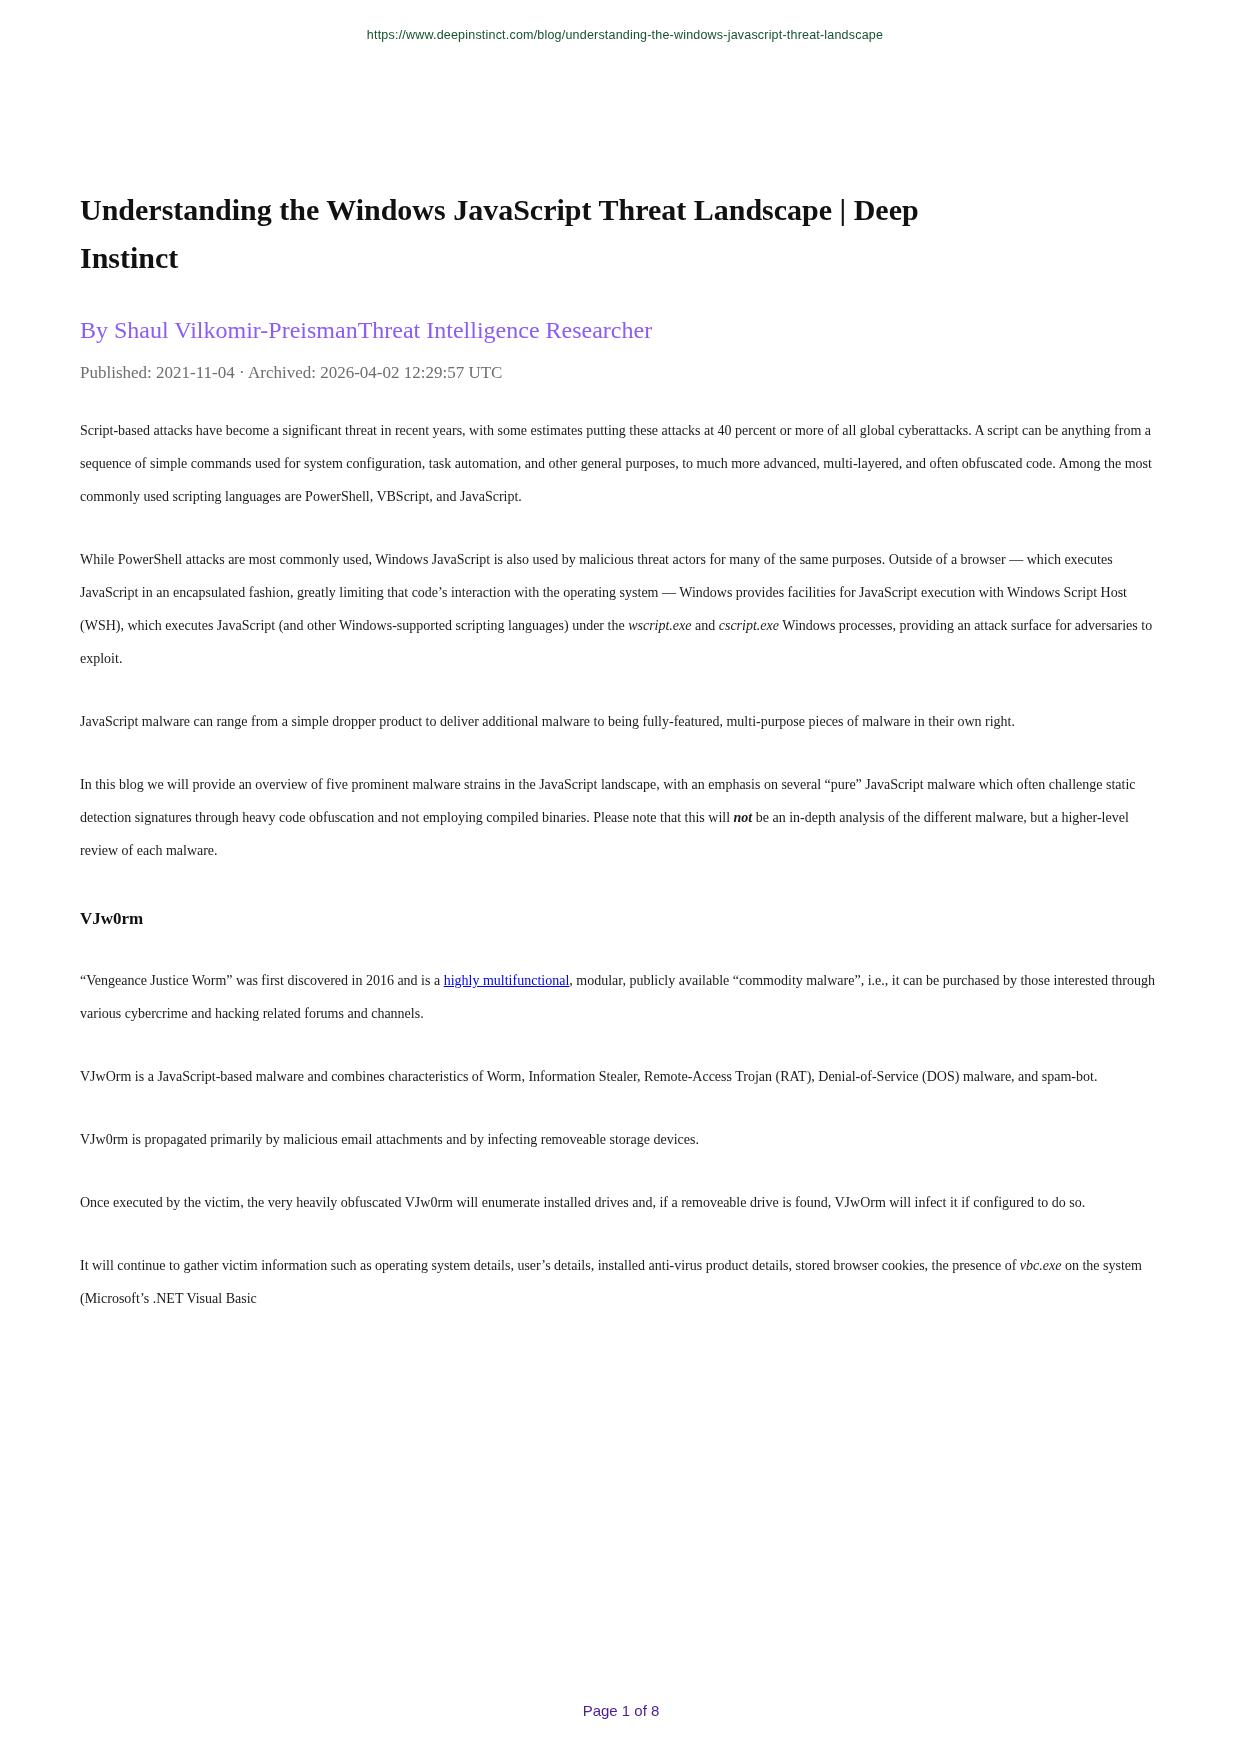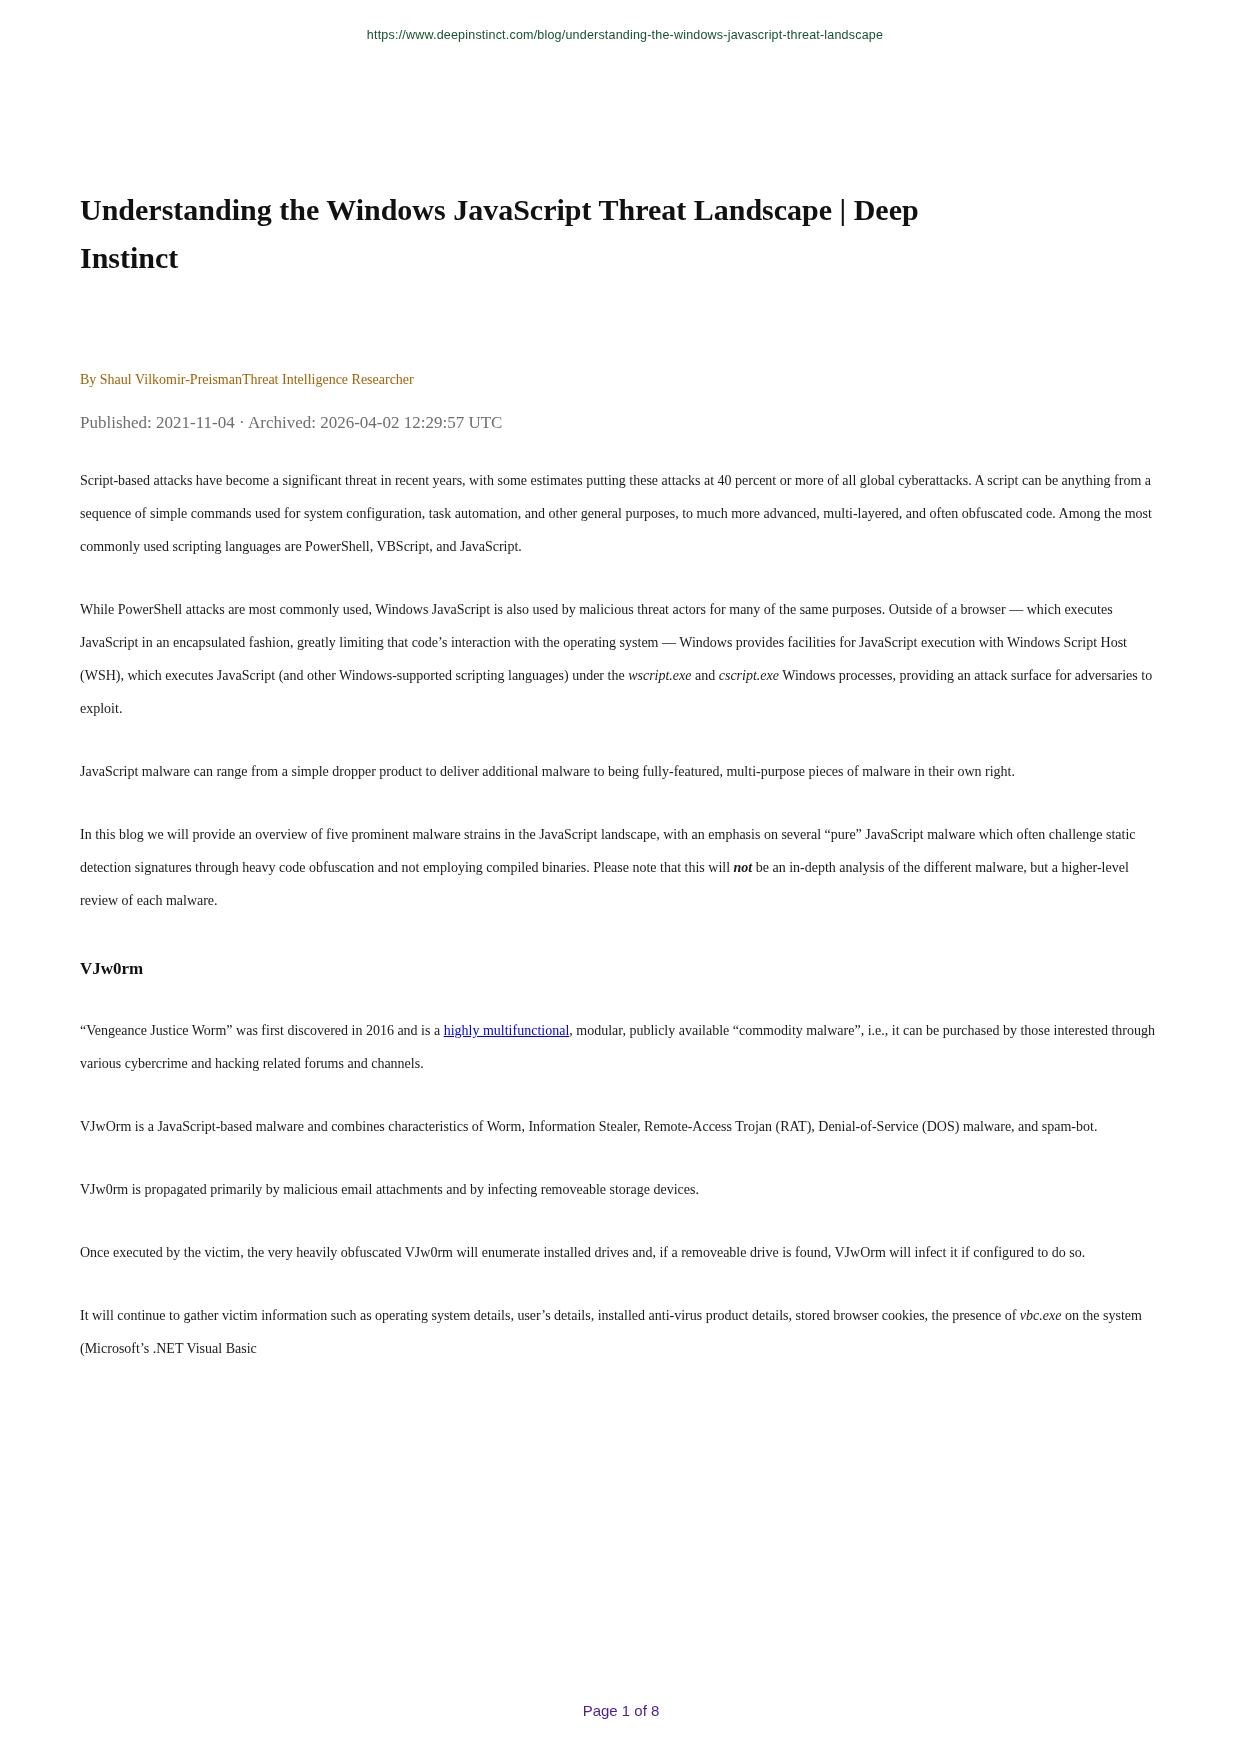--- a/index.html
+++ b/index.html
@@ -29,24 +29,24 @@
   .title {
     margin: 0;
     padding-top: 186px;
     max-width: 920px;
     font-size: 30px;
     line-height: 48px;
     font-weight: bold;
     color: #111111;
   }
   .byline {
-    margin: 86px 0 0 0;
-    font-size: 14px;
+    margin: 36px 0 0 0;
+    font-size: 24px;
     line-height: 24px;
-    color: #a16207;
+    color: #8b5cf6;
   }
   .meta {
     margin: 20px 0 0 0;
     font-size: 17px;
     line-height: 22px;
     color: #6e6e6e;
   }
   .body-p {
     margin: 30px 0 0 0;
     font-size: 14px;

